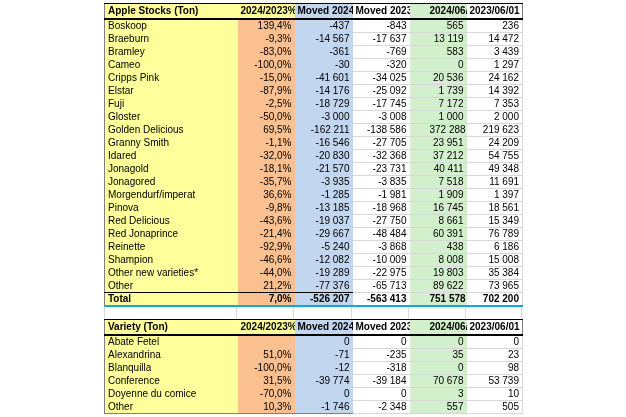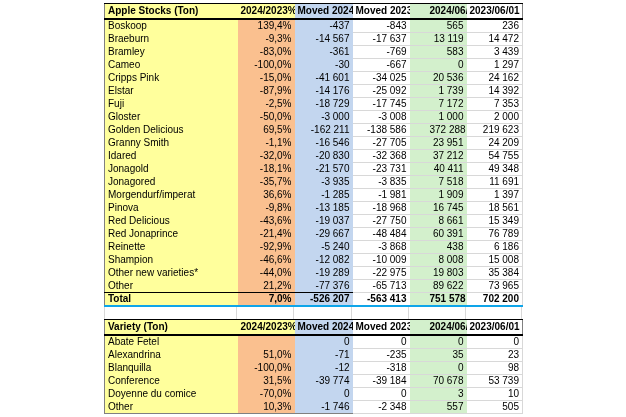--- a/index.html
+++ b/index.html
@@ -85,21 +85,21 @@
           <td class="c1 num">-83,0%</td>
           <td class="c2 num">-361</td>
           <td class="c3 num">-769</td>
           <td class="c4 num">583</td>
           <td class="c5 num">3 439</td>
         </tr>
         <tr>
           <td class="c0 lbl">Cameo</td>
           <td class="c1 num">-100,0%</td>
           <td class="c2 num">-30</td>
-          <td class="c3 num">-667</td>
+          <td class="c3 num">-320</td>
           <td class="c4 num">0</td>
           <td class="c5 num">1 297</td>
         </tr>
         <tr>
           <td class="c0 lbl">Cripps Pink</td>
           <td class="c1 num">-15,0%</td>
           <td class="c2 num">-41 601</td>
           <td class="c3 num">-34 025</td>
           <td class="c4 num">20 536</td>
           <td class="c5 num">24 162</td>

